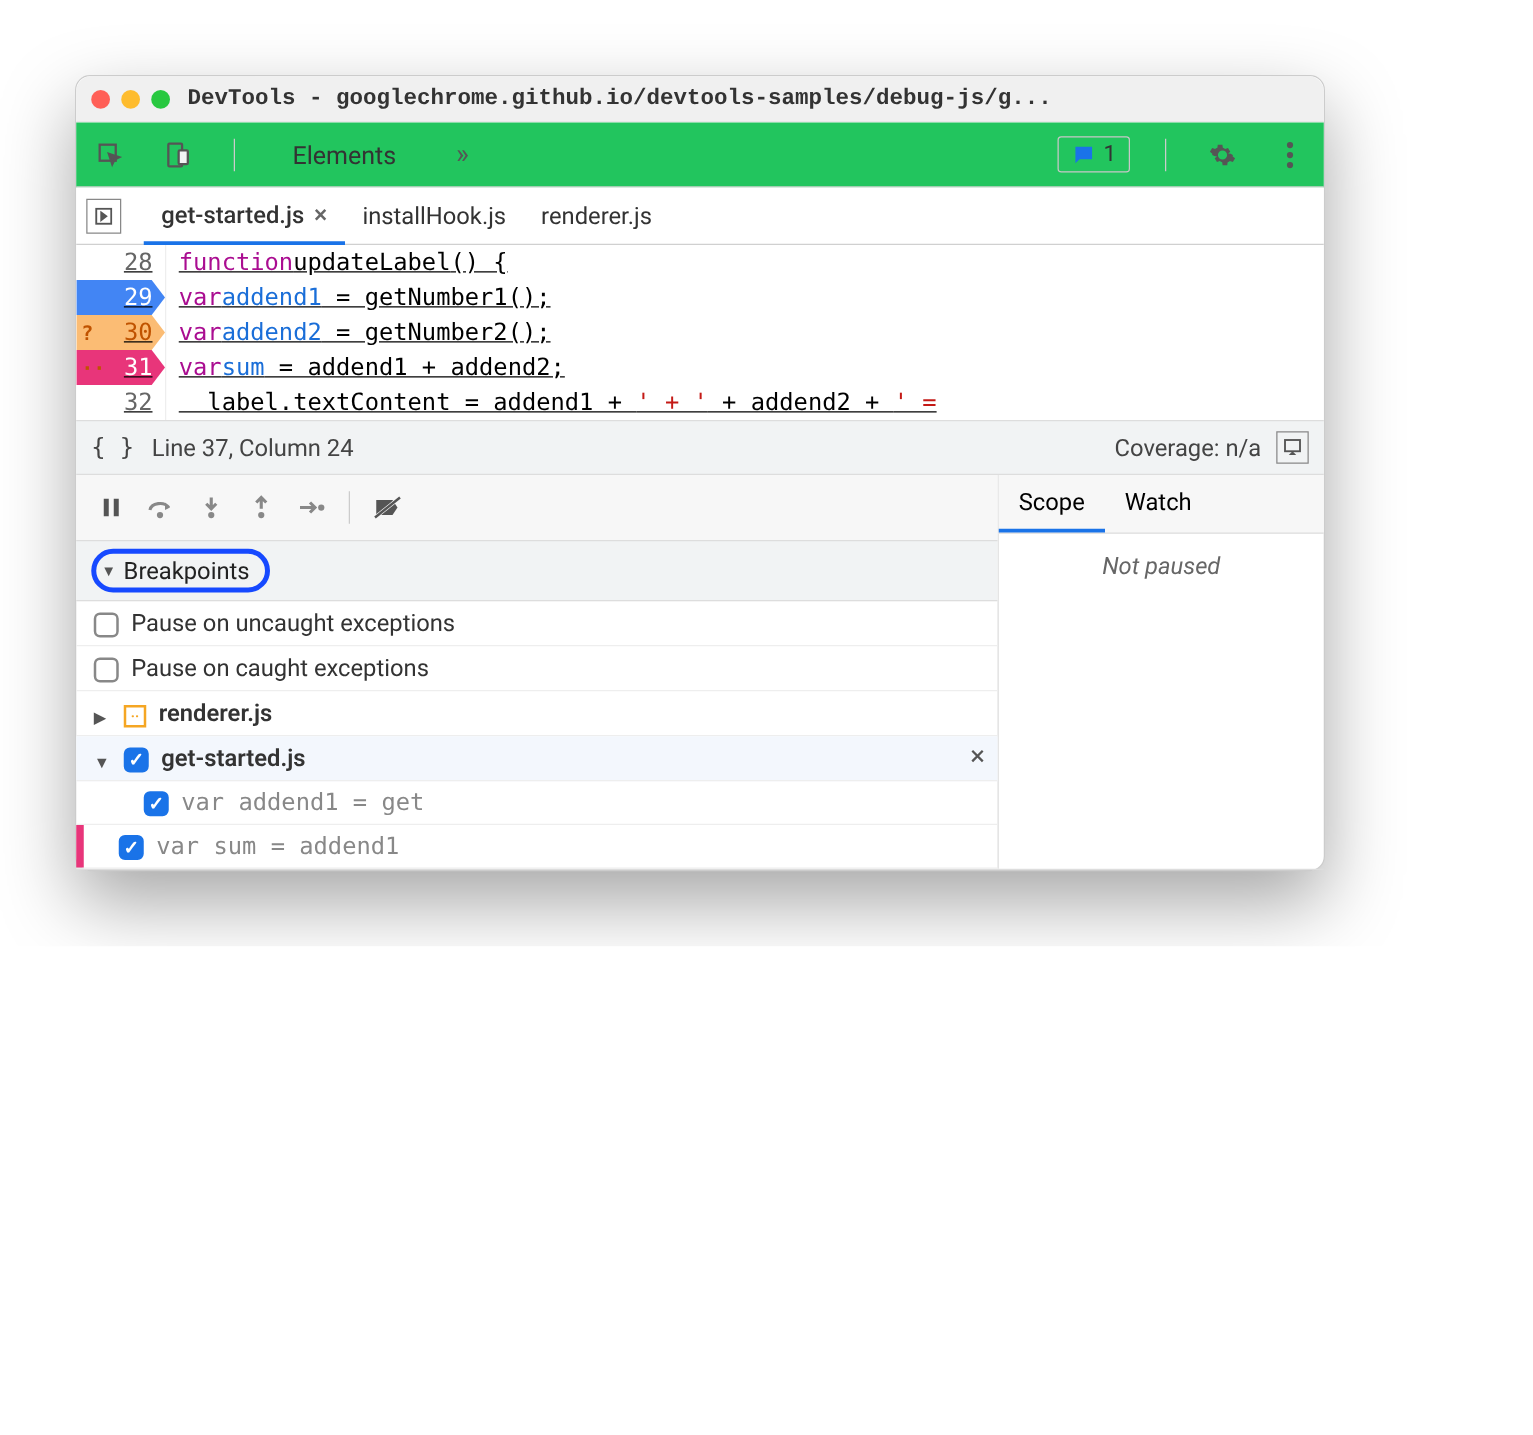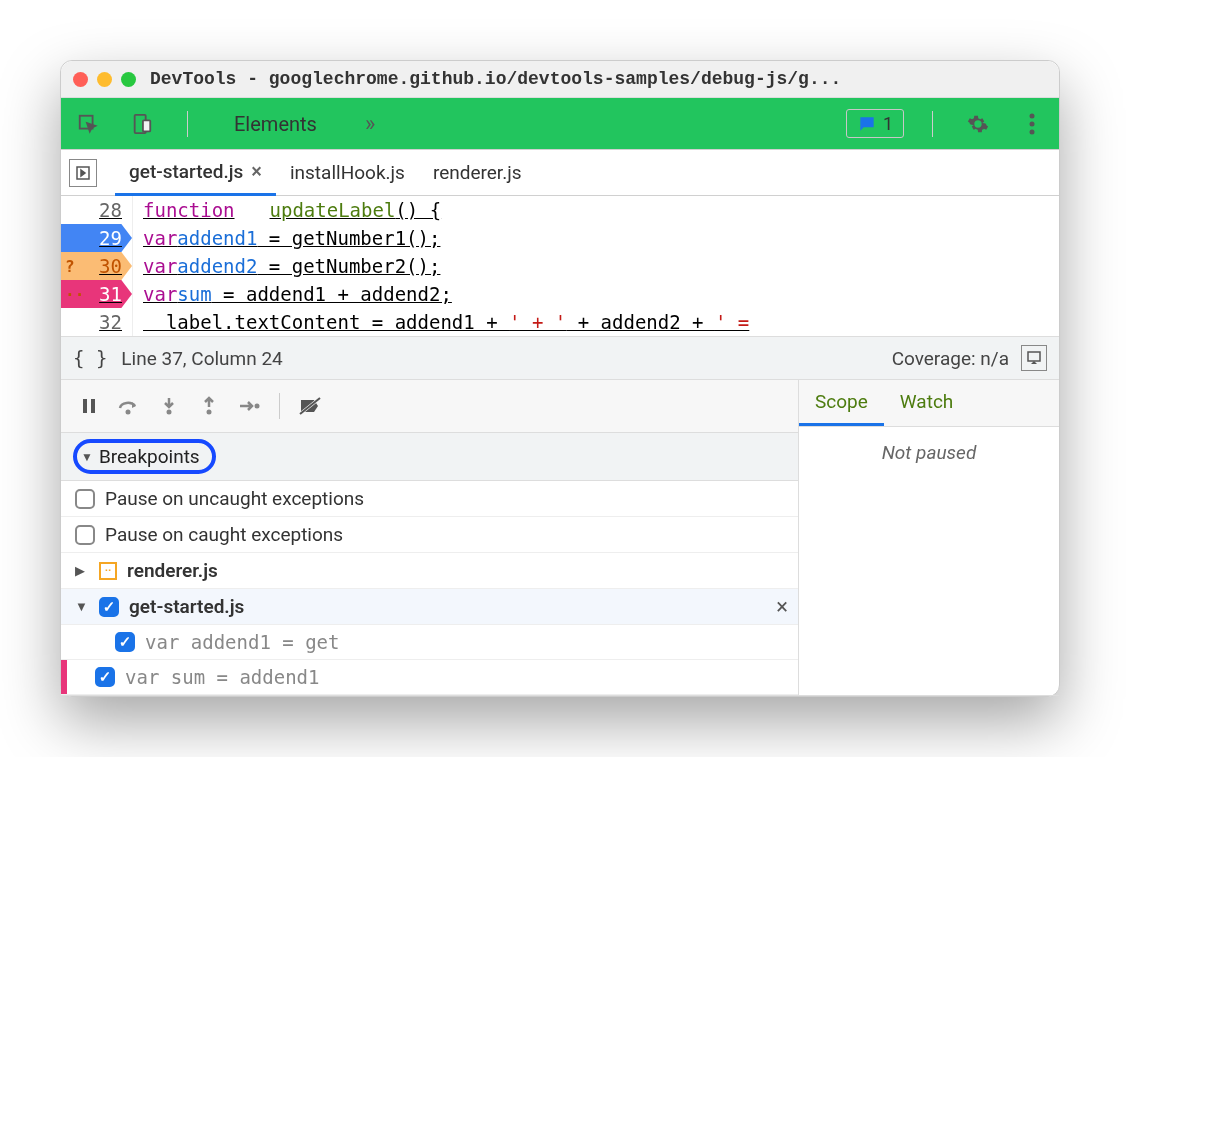--- a/index.html
+++ b/index.html
@@ -110,21 +110,21 @@
     clip-path: polygon(0 0, 85% 0, 100% 50%, 85% 100%, 0 100%);
   }
   .gutter.bp.blue::before { background:#4285f4; }
   .gutter.bp.orange::before { background:#fbbc74; }
   .gutter.bp.orange { color:#c05300; }
   .gutter.bp.pink::before { background:#e8357a; }
   .gutter .mark { position:absolute; left:4px; color:#c05300; font-weight:700; font-size:16px; }
   .gutter .ln { position:relative; z-index:1; }
   .codetext { padding-left: 10px; display:flex; align-items:center; white-space:pre; }
   .kw { color:#aa0d91; }
-  .fn { color:#4d7c0f;margin-left:35px; }
+  .fn { color:#000000; }
   .vr { color:#1a6ed8; }
   .str { color:#c41a16; }
 
   .statusbar {
     display:flex; align-items:center;
     border-top:1px solid #ddd; border-bottom:1px solid #ddd;
     background:#f1f3f4;
     padding: 8px 12px;
     font-size:19px; color:#444;
   }
@@ -146,21 +146,21 @@
   }
   .highlight-pill {
     border:4px solid #1649ff; border-radius:18px;
     padding: 2px 12px 2px 4px;
     display:inline-flex; align-items:center; gap:6px;
   }
   .tri { font-size:12px; color:#555; }
 
   .bp-list { font-size:19px; }
   .bp-row {
-    display:flex; align-items:center; gap:10px;
+    display:flex; align-items:flex-end; gap:10px;
     padding:6px 14px; border-bottom:1px solid #eee;
     position:relative;
   }
   .bp-row.file { background:#f3f7fd; }
   .cb {
     width:20px; height:20px; border:2px solid #888; border-radius:5px;
     display:flex; align-items:center; justify-content:center;
     flex-shrink:0;
   }
   .cb.checked { background:#1a73e8; border-color:#1a73e8; color:#fff; }
@@ -170,21 +170,21 @@
   .bp-row .label { color:#333; }
   .bp-row .label.mono { font-family:Menlo,monospace; color:#888; }
   .bp-row .label.bold { font-weight:600; }
   .bp-row .x { position:absolute; right:10px; color:#555; font-size:22px; cursor:pointer; }
   .stripe { position:absolute; left:0; top:0; bottom:0; width:6px; }
   .stripe.orange { background:#f5a623; }
   .stripe.pink { background:#e8357a; }
 
   .debug-right { width:260px; }
   .rtabs { display:flex; background:#f7f7f7; border-bottom:1px solid #ddd; }
-  .rtab { padding:10px 16px; font-size:19px; color:#4d7c0f; cursor:pointer; }
+  .rtab { padding:10px 16px; font-size:19px; color:#000000; cursor:pointer; }
   .rtab.active { border-bottom:3px solid #1a73e8; }
   .not-paused { text-align:center; font-style:italic; color:#666; padding:14px; font-size:19px; }
 
   .context-menu {
     position:absolute;
     left:430px; top:738px;
     background:#eee; border:1px solid #bbb;
     box-shadow:0 6px 24px rgba(0,0,0,0.2);
     border-radius:6px;
     padding:6px 0;

